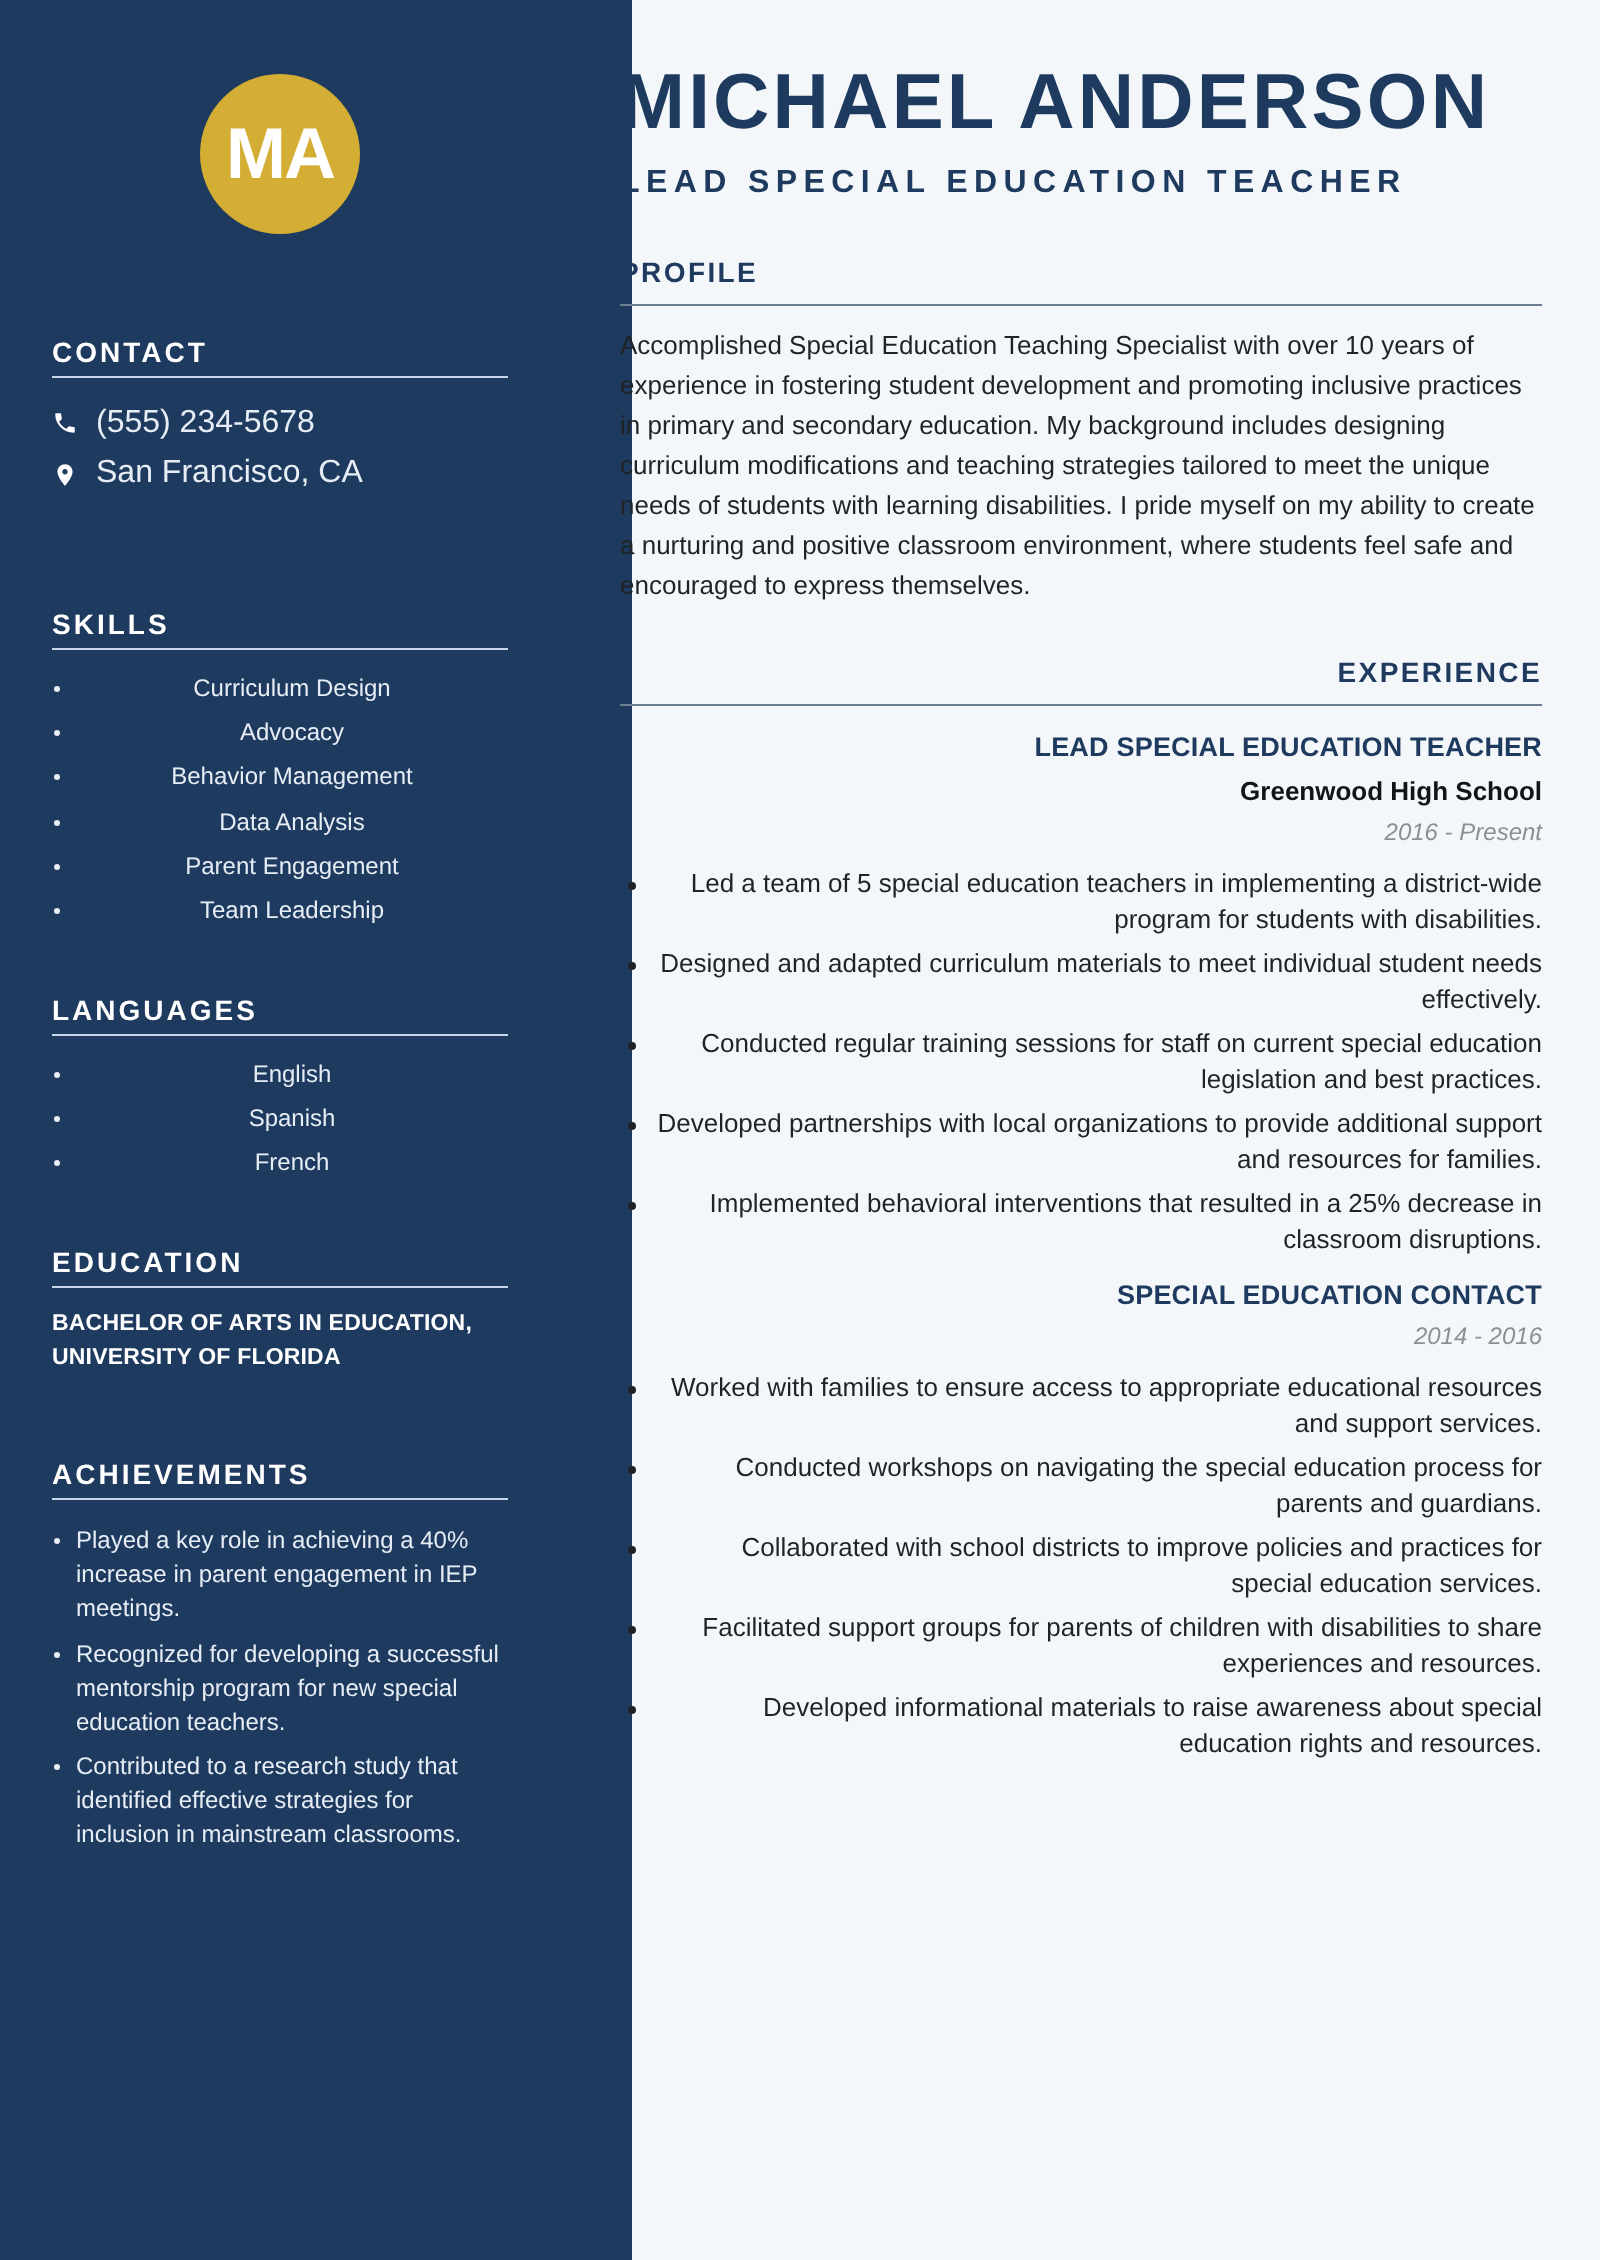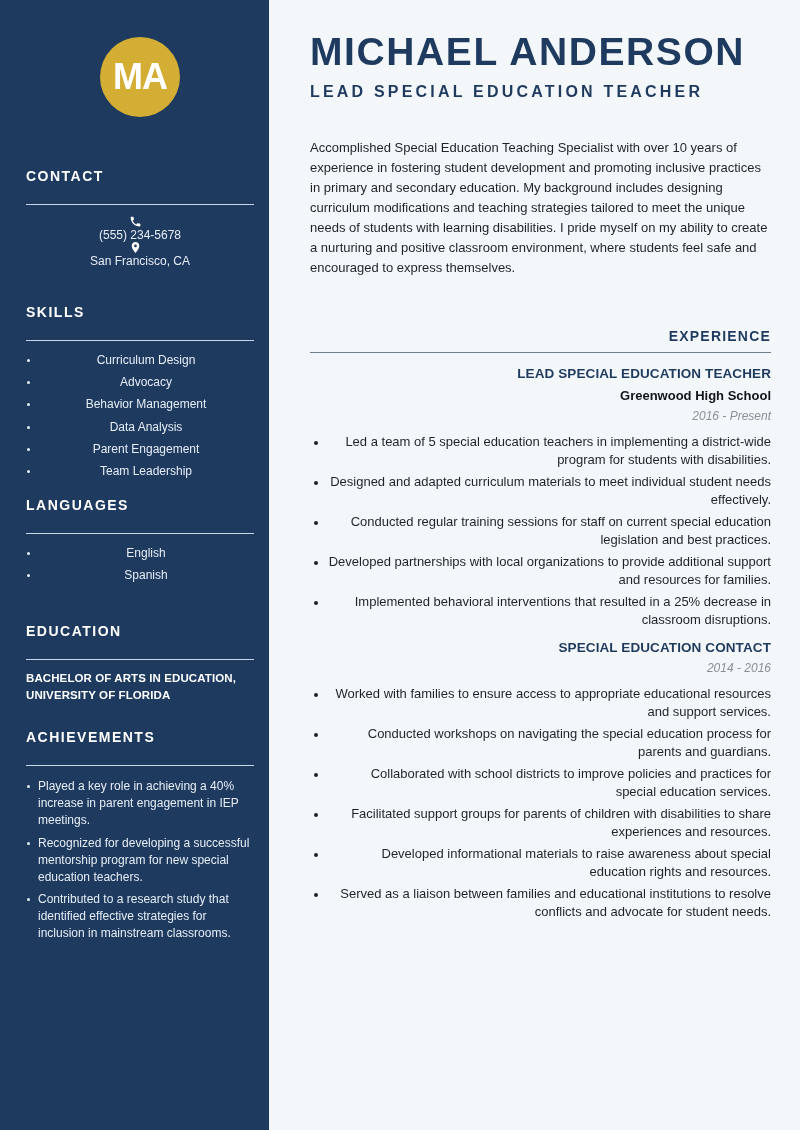--- a/index.html
+++ b/index.html
@@ -3,38 +3,38 @@
 <meta charset="utf-8">
 <style>
   * { margin: 0; padding: 0; box-sizing: border-box; }
   html, body { width: 800px; height: 1130px; overflow: hidden; }
   body {
     font-family: "Liberation Sans", "DejaVu Sans", sans-serif;
     background: #f4f7f9;
     position: relative;
   }
   .sidebar {
-    position: absolute; left: 0; top: 0; width: 269px; height: 1130px;
+    position: absolute; left: 0; top: 0; width: 316px; height: 1130px;
     background: #1e3a5f; color: #ffffff;
   }
   .avatar {
     position: absolute; left: 100px; top: 37px; width: 80px; height: 80px;
     border-radius: 50%; background: #d4ae34;
     display: flex; align-items: center; justify-content: center;
     color: #ffffff; font-weight: bold; font-size: 36px; letter-spacing: -1px;
   }
   .side-section { position: absolute; left: 26px; width: 228px; }
   .side-heading {
     font-size: 14px; font-weight: bold; letter-spacing: 1.5px; color: #ffffff;
-    padding-bottom: 20px; border-bottom: 1.5px solid #c7d6e8;
+    padding-bottom: 4px; border-bottom: 1.5px solid #c7d6e8;
   }
   .contact-list { list-style: none; margin-top: 10px; }
   .contact-list li {
     display: flex; align-items: center; height: 25.5px;
-    font-size: 12px; color: #e6edf5; flex-direction: column;
+    font-size: 16px; color: #e6edf5;
   }
   .contact-list .ic { width: 22px; display: inline-flex; align-items: center; }
   .contact-list svg { width: 13px; height: 13px; fill: #ffffff; }
   .side-list { list-style: none; margin-top: 10px; text-align: center; }
   .side-list li {
     position: relative; padding-left: 12px; font-size: 12px; color: #e6edf5;
     height: 22.2px; line-height: 18px;
   }
   .side-list li::before {
     content: ""; position: absolute; left: 1px; top: 8px; width: 3px; height: 3px;
@@ -130,20 +130,21 @@
       <li>Parent Engagement</li>
       <li>Team Leadership</li>
     </ul>
   </section>
 
   <section class="side-section" style="top:497px;">
     <h3 class="side-heading">LANGUAGES</h3>
     <ul class="side-list">
       <li>English</li>
       <li>Spanish</li>
+      <li>French</li>
     </ul>
   </section>
 
   <section class="side-section" style="top:623px;">
     <h3 class="side-heading">EDUCATION</h3>
     <p class="edu-text">BACHELOR OF ARTS IN EDUCATION, UNIVERSITY OF FLORIDA</p>
   </section>
 
   <section class="side-section" style="top:729px;">
     <h3 class="side-heading">ACHIEVEMENTS</h3>
@@ -153,20 +154,21 @@
       <li>Contributed to a research study that identified effective strategies for inclusion in mainstream classrooms.</li>
     </ul>
   </section>
 </aside>
 
 <main class="main">
   <h1 class="name">MICHAEL ANDERSON</h1>
   <h2 class="title">LEAD SPECIAL EDUCATION TEACHER</h2>
 
   <section class="main-section" style="top:128px;">
+    <h3 class="main-heading">PROFILE</h3>
     <p class="profile-text">Accomplished Special Education Teaching Specialist with over 10 years of experience in fostering student development and promoting inclusive practices in primary and secondary education. My background includes designing curriculum modifications and teaching strategies tailored to meet the unique needs of students with learning disabilities. I pride myself on my ability to create a nurturing and positive classroom environment, where students feel safe and encouraged to express themselves.</p>
   </section>
 
   <section class="main-section" style="top:328px;text-align:right;">
     <h3 class="main-heading">EXPERIENCE</h3>
 
     <div class="job">
       <div class="job-title">LEAD SPECIAL EDUCATION TEACHER</div>
       <div class="job-company">Greenwood High School</div>
       <div class="job-dates">2016 - Present</div>
@@ -181,17 +183,16 @@
 
     <div class="job" style="margin-top:10px;">
       <div class="job-title">SPECIAL EDUCATION CONTACT</div>
       <div class="job-dates">2014 - 2016</div>
       <ul class="bullets">
         <li>Worked with families to ensure access to appropriate educational resources and support services.</li>
         <li>Conducted workshops on navigating the special education process for parents and guardians.</li>
         <li>Collaborated with school districts to improve policies and practices for special education services.</li>
         <li>Facilitated support groups for parents of children with disabilities to share experiences and resources.</li>
         <li>Developed informational materials to raise awareness about special education rights and resources.</li>
-        <li>Served as a liaison between families and educational institutions to resolve conflicts and advocate for student needs.</li>
       </ul>
     </div>
   </section>
 </main>
 
 </body></html>

